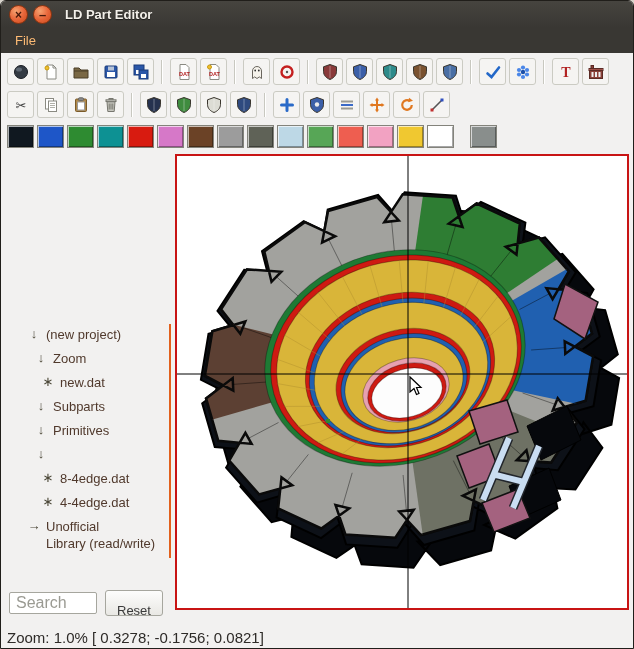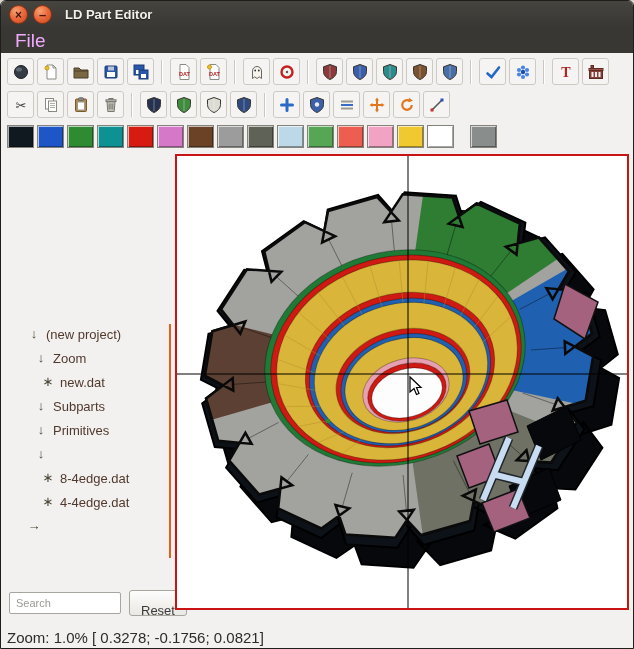--- a/index.html
+++ b/index.html
@@ -12,21 +12,21 @@
   .win-btn { width: 19px; height: 19px; border-radius: 50%; display: flex; align-items: center;
              justify-content: center; font-size: 12px; font-weight: bold; color: #47180A;
              background: radial-gradient(circle at 35% 30%, #F6A270, #E8663A 50%, #C84A1C);
              border: 1px solid #8F3510; cursor: default; line-height: 1; }
   .win-btn.min { font-size: 13px; }
   .title { color: #F3F0EA; font-weight: bold; font-size: 13px; margin-left: 8px;
            text-shadow: 0 1px 1px rgba(0,0,0,.6); }
   
   .menubar { height: 25px; background: #393733; display: flex; align-items: center;
              padding: 0 6px; flex: none; }
-  .menu-item { color: #f0abfc; font-size: 19px; padding: 3px 8px; }
+  .menu-item { color: #fdba74; font-size: 13px; padding: 3px 8px; }
   
   .toolbars { background: #F2F1F0; padding-top: 2px; flex: none; }
   .toolbar-row { display: flex; align-items: center; gap: 3px; padding: 3px 6px; height: 33px; }
   .tb-btn { width: 27px; height: 27px; flex: none; display: flex; align-items: center;
             justify-content: center; background: #F5F4F2; border: 1px solid #CBCBC3;
             border-radius: 3px; }
   .tb-btn svg { display: block; }
   .tb-sep { width: 2px; height: 24px; border-left: 1px solid #C8C8C0; border-right: 1px solid #FFFFFF;
             margin: 0 4px; flex: none; }
   .palette-row { display: flex; align-items: center; gap: 3px; padding: 4px 6px; height: 31px; }
@@ -39,22 +39,22 @@
              background: #F2F1F0; }
   .tree-spacer { height: 170px; flex: none; }
   .tree { padding-left: 26px; }
   .tree-item { display: flex; align-items: flex-start; min-height: 24px; font-size: 13px;
                color: #50392C; gap: 5px; padding-top: 4px; }
   .tree-icon { width: 14px; flex: none; text-align: center; color: #4A4636; font-size: 13px; }
   .tree-label { white-space: pre-line; line-height: 17px; }
   .accent-line { position: absolute; right: 3px; top: 172px; height: 234px; width: 2px;
                  background: #E2601C; }
   .search-row { margin-top: auto; display: flex; align-items: center; gap: 8px; padding: 4px 8px 10px 8px; }
-  .search-input { width: 112px; height: 22px; border: 1px solid #A6A69E; border-radius: 2px;
-                  padding: 0 6px; font-size: 11px; color: #333; background: #fff;
+  .search-input { width: 88px; height: 22px; border: 1px solid #A6A69E; border-radius: 2px;
+                  padding: 0 6px; font-size: 16px; color: #333; background: #fff;
                   font-family: "Liberation Sans", sans-serif; }
   .search-input::placeholder { color: #9A9A92; }
   .reset-btn { height: 25px; padding: 12px 11px; font-size: 13px; color: #3A3A3A;
                background: linear-gradient(#FDFDFC, #E9E8E4); border: 1px solid #A6A69E;
                border-radius: 3px; font-family: "Liberation Sans", sans-serif; }
   .viewport-wrap { flex: 1; padding: 2px 4px 16px 1px; min-width: 0; }
   .viewport { width: 100%; height: 100%; border: 2px solid #C81414; background: #FFFFFF;
               position: relative; overflow: hidden; }
   .viewport svg { display: block; }
   
@@ -419,20 +419,22 @@
           <div class="tree-item" style="padding-left: 14px;">
             <span class="tree-icon">∗</span>
             <span class="tree-label">8-4edge.dat</span>
           </div>
           <div class="tree-item" style="padding-left: 14px;">
             <span class="tree-icon">∗</span>
             <span class="tree-label">4-4edge.dat</span>
           </div>
           <div class="tree-item" style="padding-left: 0px;">
             <span class="tree-icon">→</span>
+            <span class="tree-label">Unofficial
+Library (read/write)</span>
           </div>
         </div>
       <div class="accent-line"></div>
       <div class="search-row">
         <input class="search-input" placeholder="Search" style="">
         <button class="reset-btn">Reset</button>
       </div>
     </div>
     <div class="viewport-wrap">
       <div class="viewport" id="viewport">

